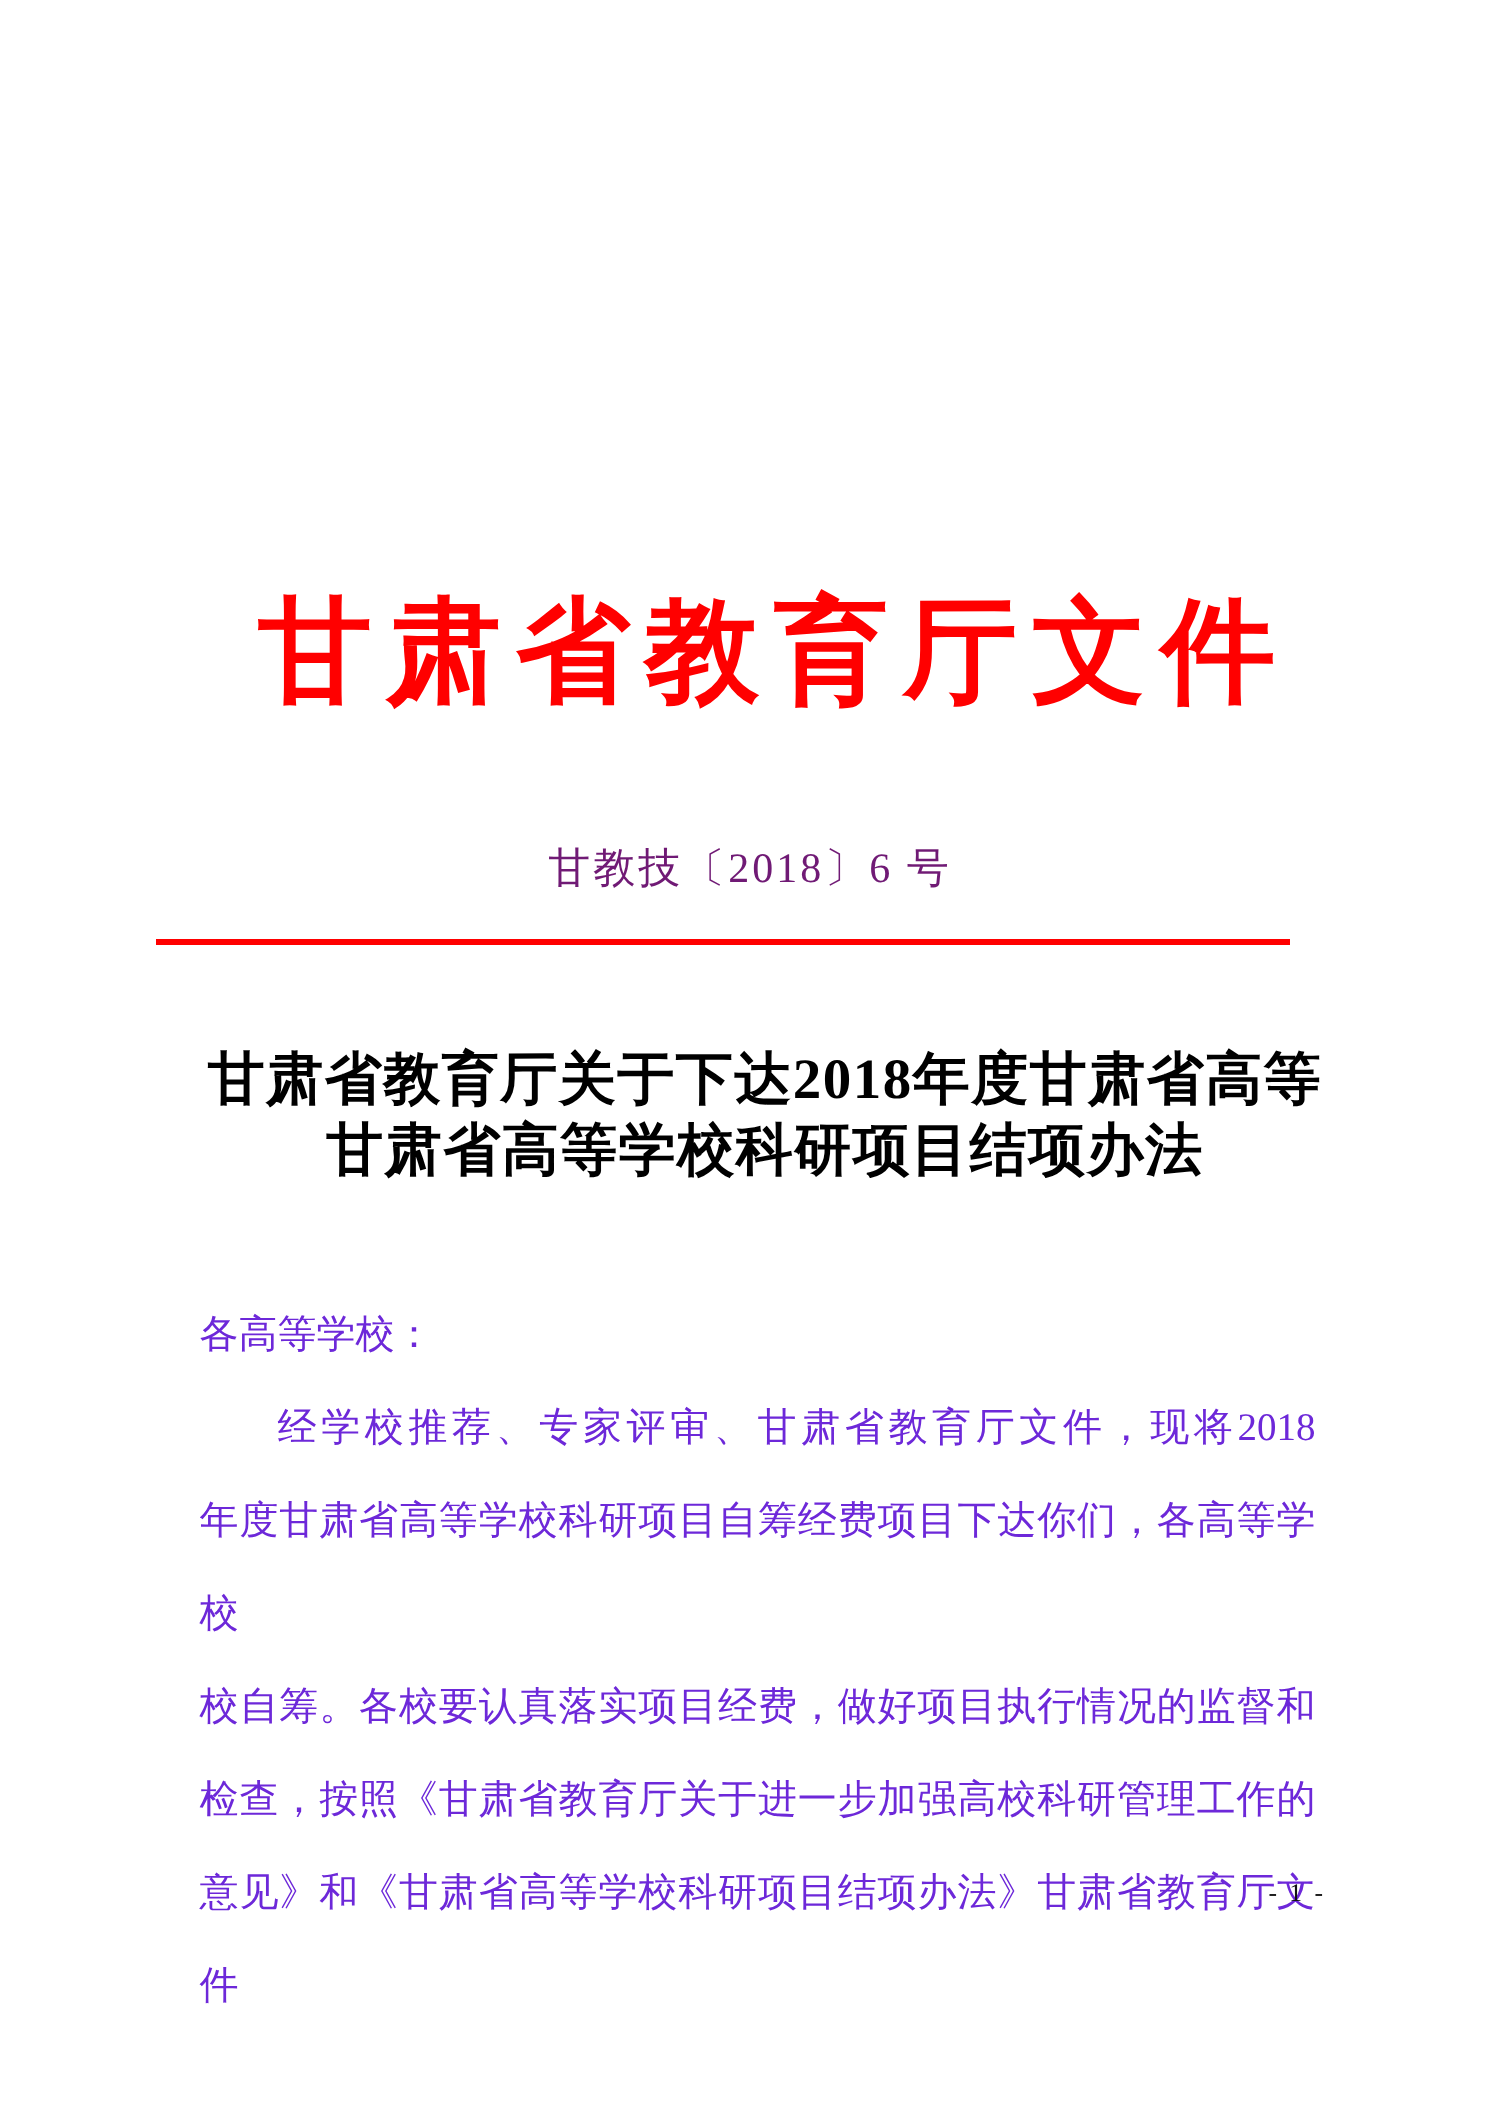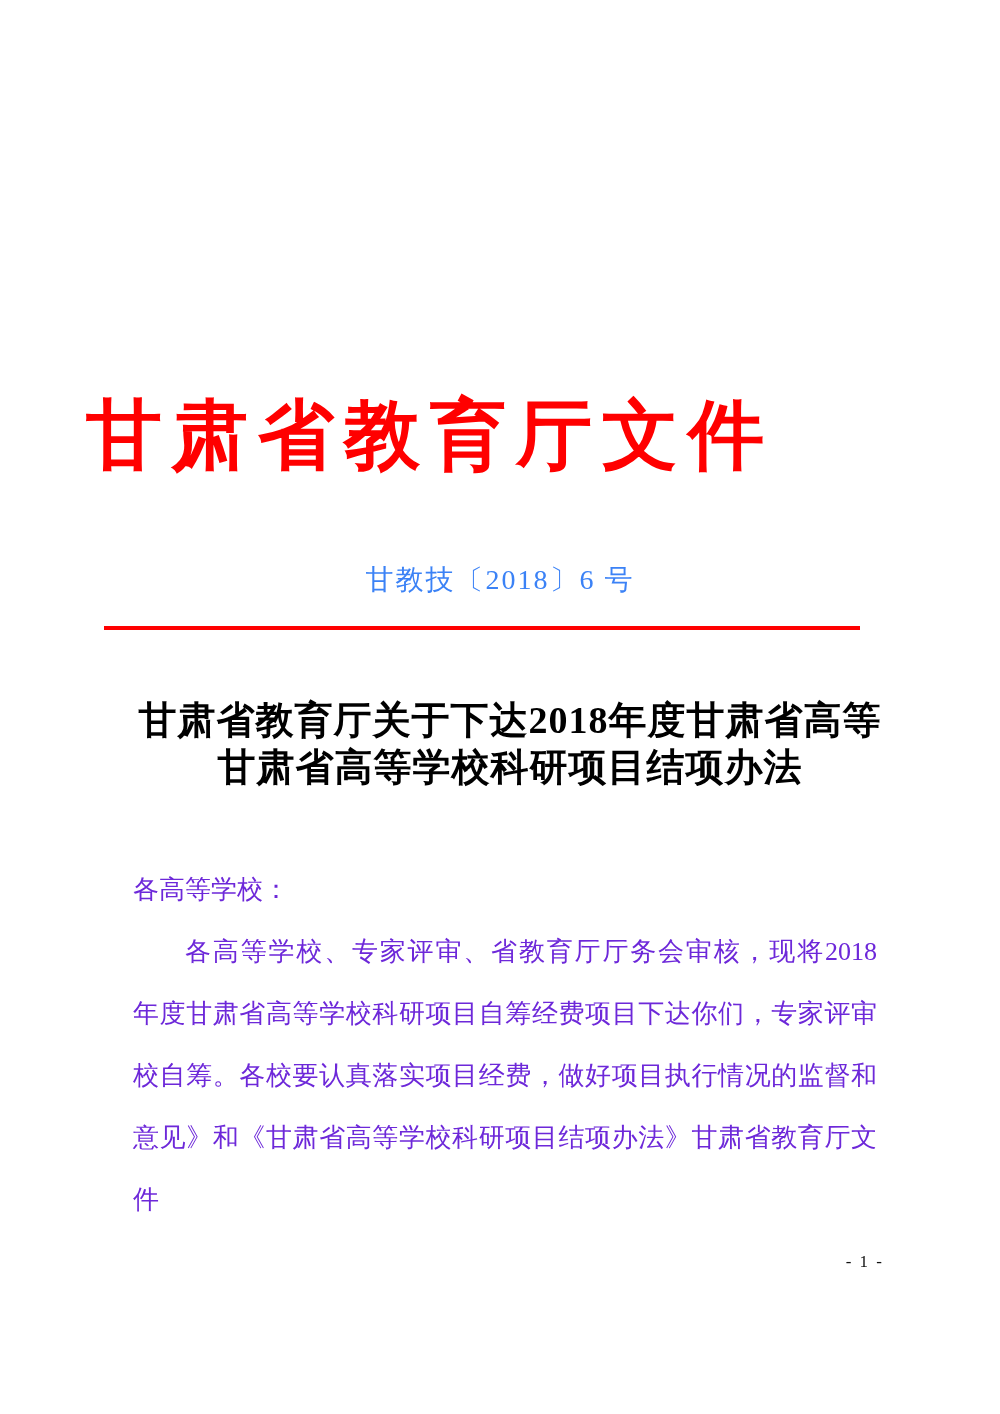--- a/index.html
+++ b/index.html
@@ -15,38 +15,38 @@
     background: #ffffff;
     overflow: hidden;
     font-family: "Liberation Serif", "DejaVu Serif", serif;
     color: #1a1a1a;
   }
   .letterhead {
     position: absolute;
     top: 385px;
     left: 0;
     width: 860px;
-    text-align: center;
+    text-align: right;
     color: #ff0000;
     font-size: 76px;
     font-weight: bold;
     line-height: 100px;
     letter-spacing: 10px;
     white-space: nowrap;
   }
   .doc-number {
     position: absolute;
     top: 560px;
     left: 0;
     width: 1000px;
     text-align: center;
     font-size: 28px;
     line-height: 40px;
     letter-spacing: 2px;
-    color: #3b82f6;
+    color: #701a75;
     white-space: nowrap;
   }
   .red-rule {
     position: absolute;
     top: 626px;
     left: 104px;
     width: 756px;
     height: 4px;
     background: #ff0000;
   }
@@ -106,21 +106,22 @@
 
   <div class="red-rule"></div>
 
   <div class="doc-title">
     <span class="title-line">甘肃省教育厅关于下达2018年度甘肃省高等</span>
     <span class="title-line">甘肃省高等学校科研项目结项办法</span>
   </div>
 
   <div class="body-text">
     <div class="body-line">各高等学校：</div>
-    <div class="body-line justify indent">各高等学校、专家评审、省教育厅厅务会审核，现将2018</div>
-    <div class="body-line justify">年度甘肃省高等学校科研项目自筹经费项目下达你们，专家评审</div>
+    <div class="body-line justify indent">经学校推荐、专家评审、甘肃省教育厅文件，现将2018</div>
+    <div class="body-line justify">年度甘肃省高等学校科研项目自筹经费项目下达你们，各高等学校</div>
     <div class="body-line justify">校自筹。各校要认真落实项目经费，做好项目执行情况的监督和</div>
+    <div class="body-line justify">检查，按照《甘肃省教育厅关于进一步加强高校科研管理工作的</div>
     <div class="body-line justify">意见》和《甘肃省高等学校科研项目结项办法》甘肃省教育厅文件</div>
   </div>
 
   <div class="page-number">- 1 -</div>
 
 </div>
 
 </body></html>

